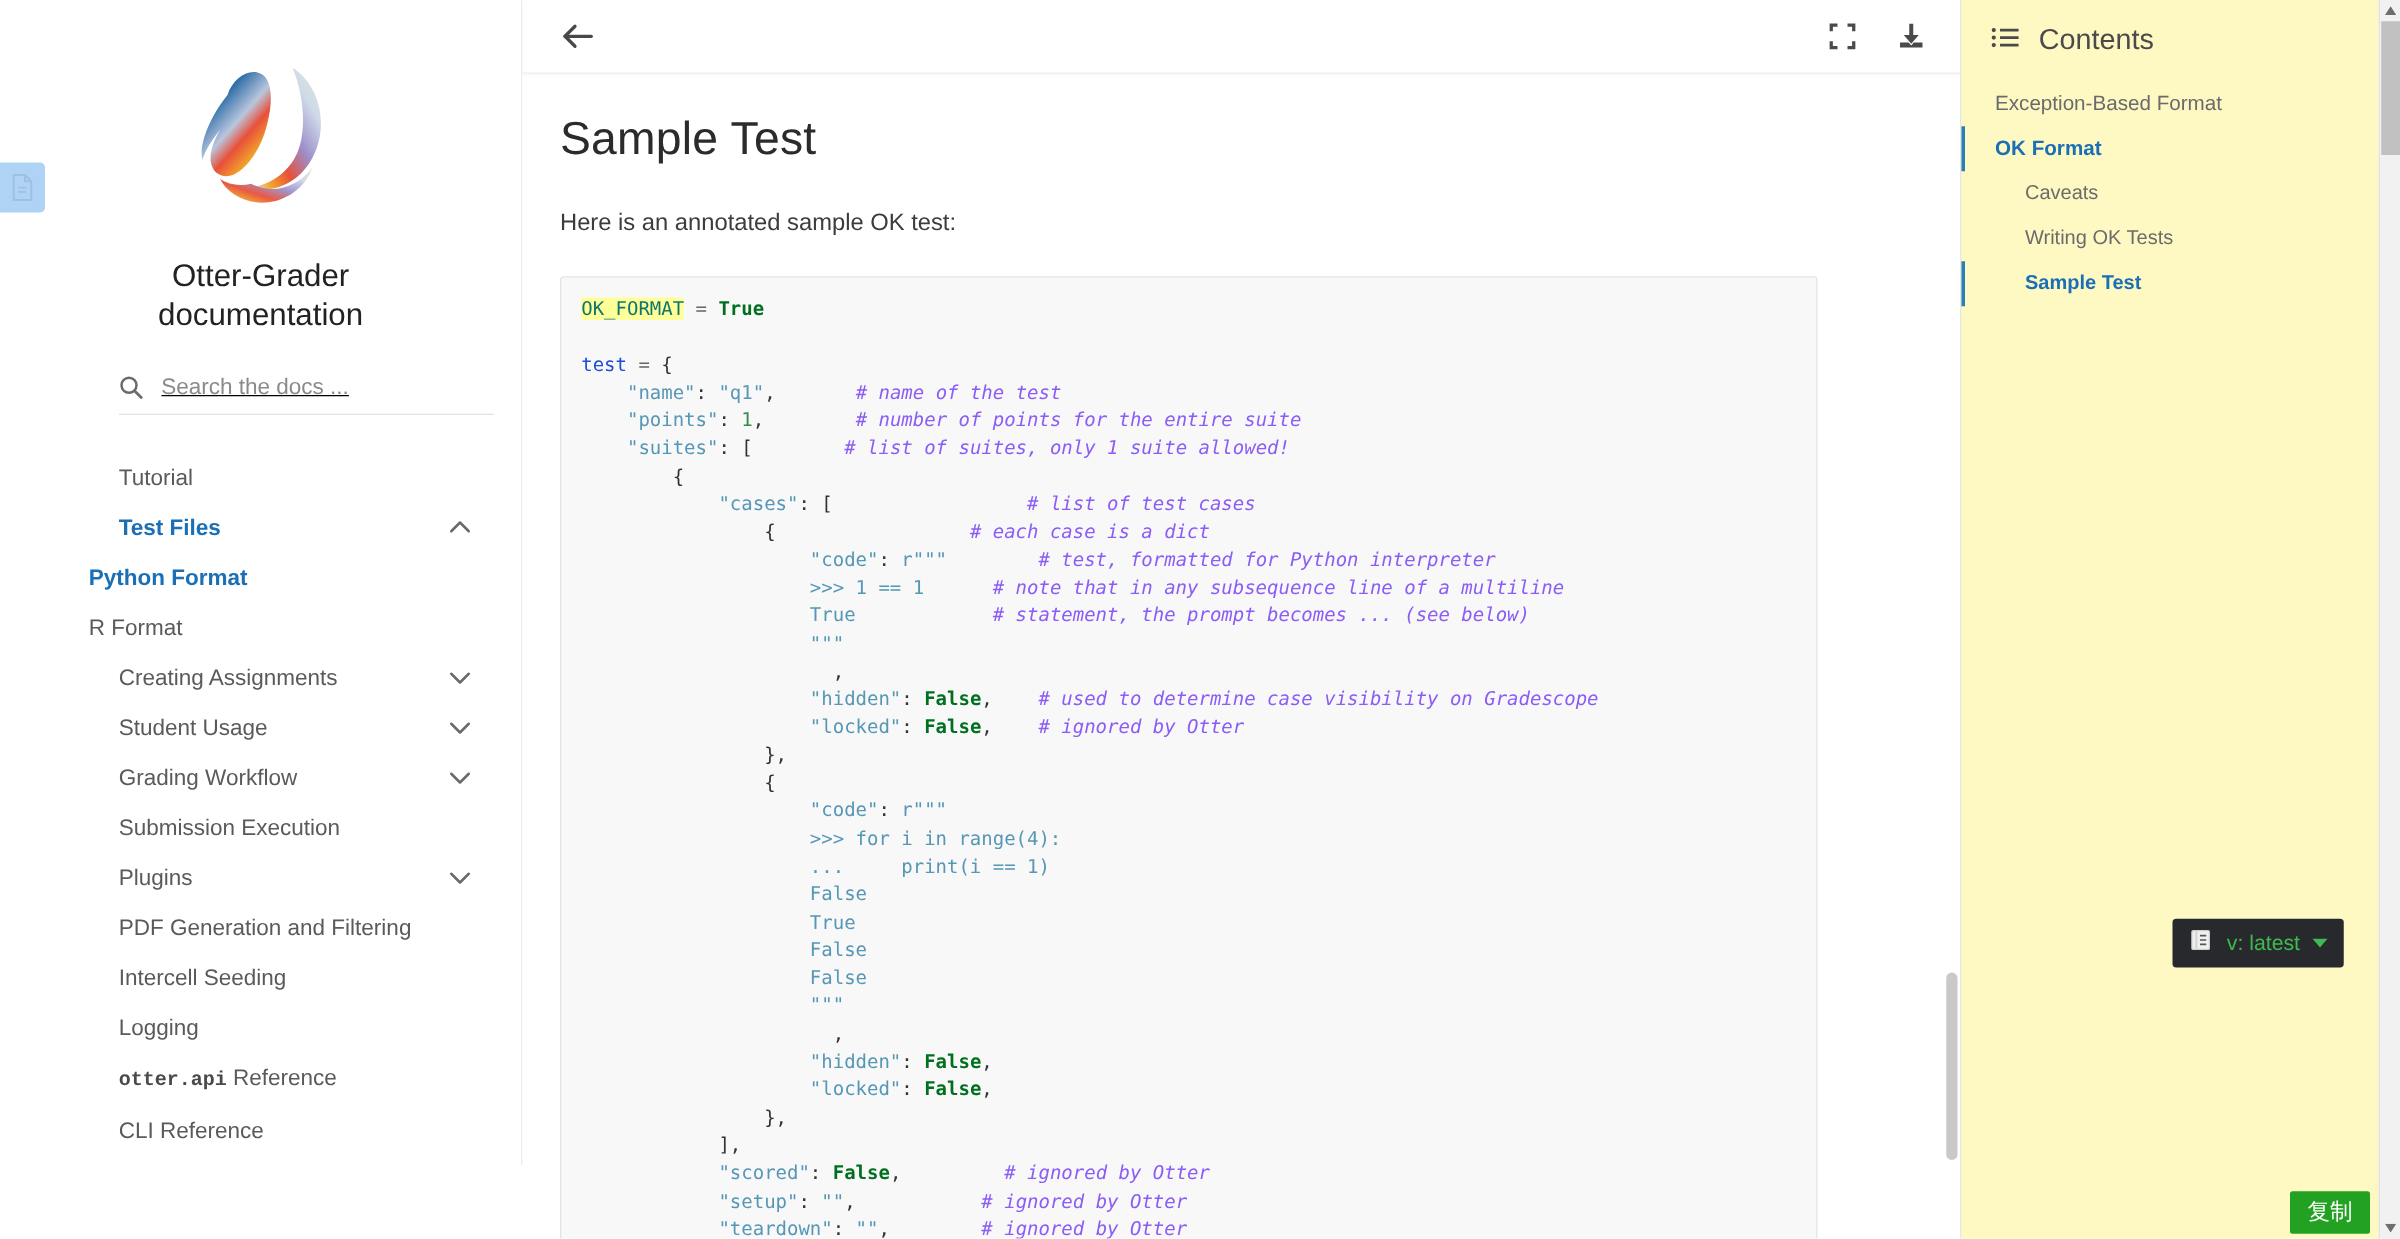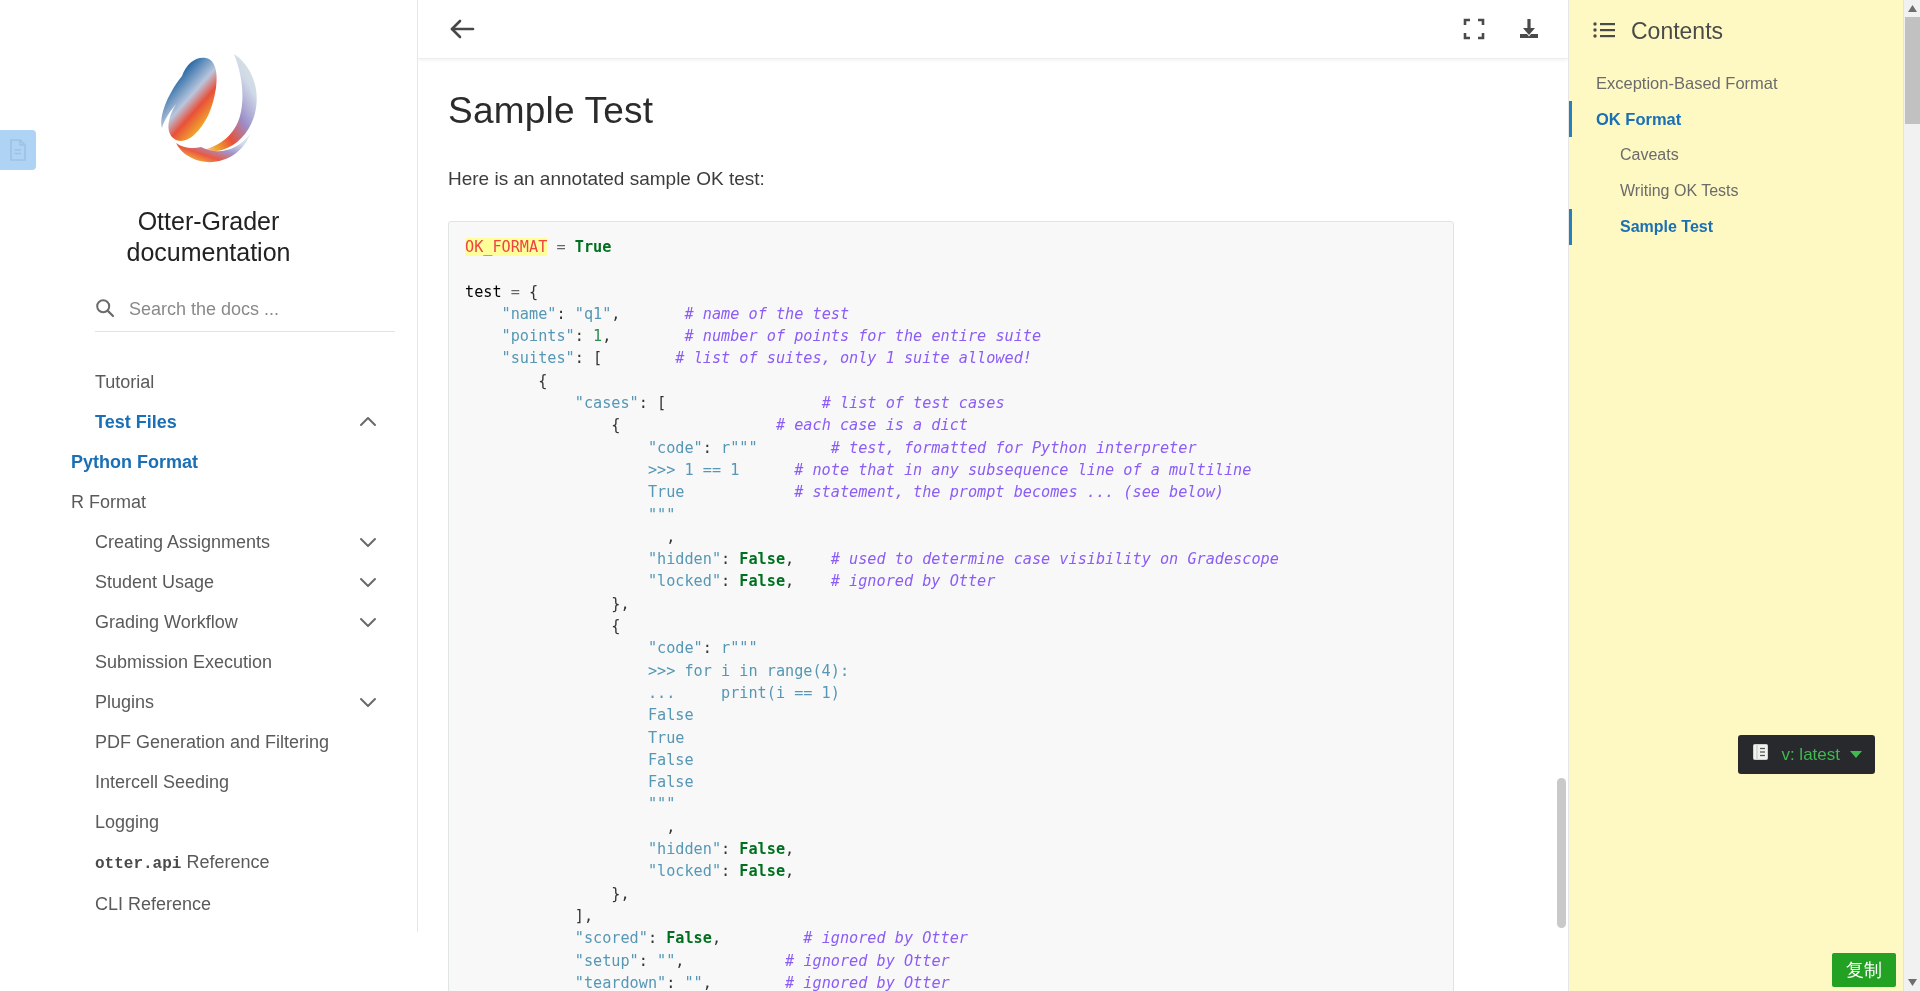--- a/index.html
+++ b/index.html
@@ -53,26 +53,27 @@
   .brand-title {
     margin: 14px auto 0 auto;
     width: 260px;
     font-size: 25px;
     line-height: 31px;
     color: #222;
     font-weight: 400;
   }
   .search-row {
     margin: 30px 95px 0 95px;
-    display: flex; 
+    display: flex; align-items: center;
     gap: 12px;
     padding-bottom: 10px;
     border-bottom: 1px solid #e3e3e3;
     width: 300px;
     margin-left: 95px;
+    text-decoration: underline;
   }
   .search-row .s-icon { flex: 0 0 auto; display:flex; }
   .search-input {
     border: none; outline: none;
     font-size: 18px;
     color: #6b6b6b;
     background: transparent;
     font-family: "Liberation Sans", sans-serif;
     width: 100%;
   }
@@ -168,22 +169,22 @@
   }
   pre.code {
     margin: 0;
     font-family: "DejaVu Sans Mono", "Liberation Mono", monospace;
     font-size: 15.2px;
     line-height: 22.3px;
     color: #4e6a83;
     white-space: pre;
     tab-size: 4;
   }
-  .tok-hl { background: #ffff99; color: #ef4444; }
-  .tok-name { color: #000000; text-align: right; }
+  .tok-hl { background: #ffff99; color: #0f766e; }
+  .tok-name { color: #1d4ed8; text-align: right; }
   .tok-op { color: #666; }
   .tok-kw { color: #007020; font-weight: bold; }
   .tok-str { color: #5597b5; }
   .tok-num { color: #2f8c4d; }
   .tok-plain { color: #4e6a83; }
   .tok-com { color: #8b5cf6; font-style: italic; }
   .tok-punc { color: #333; }
 
   
   .toc {

